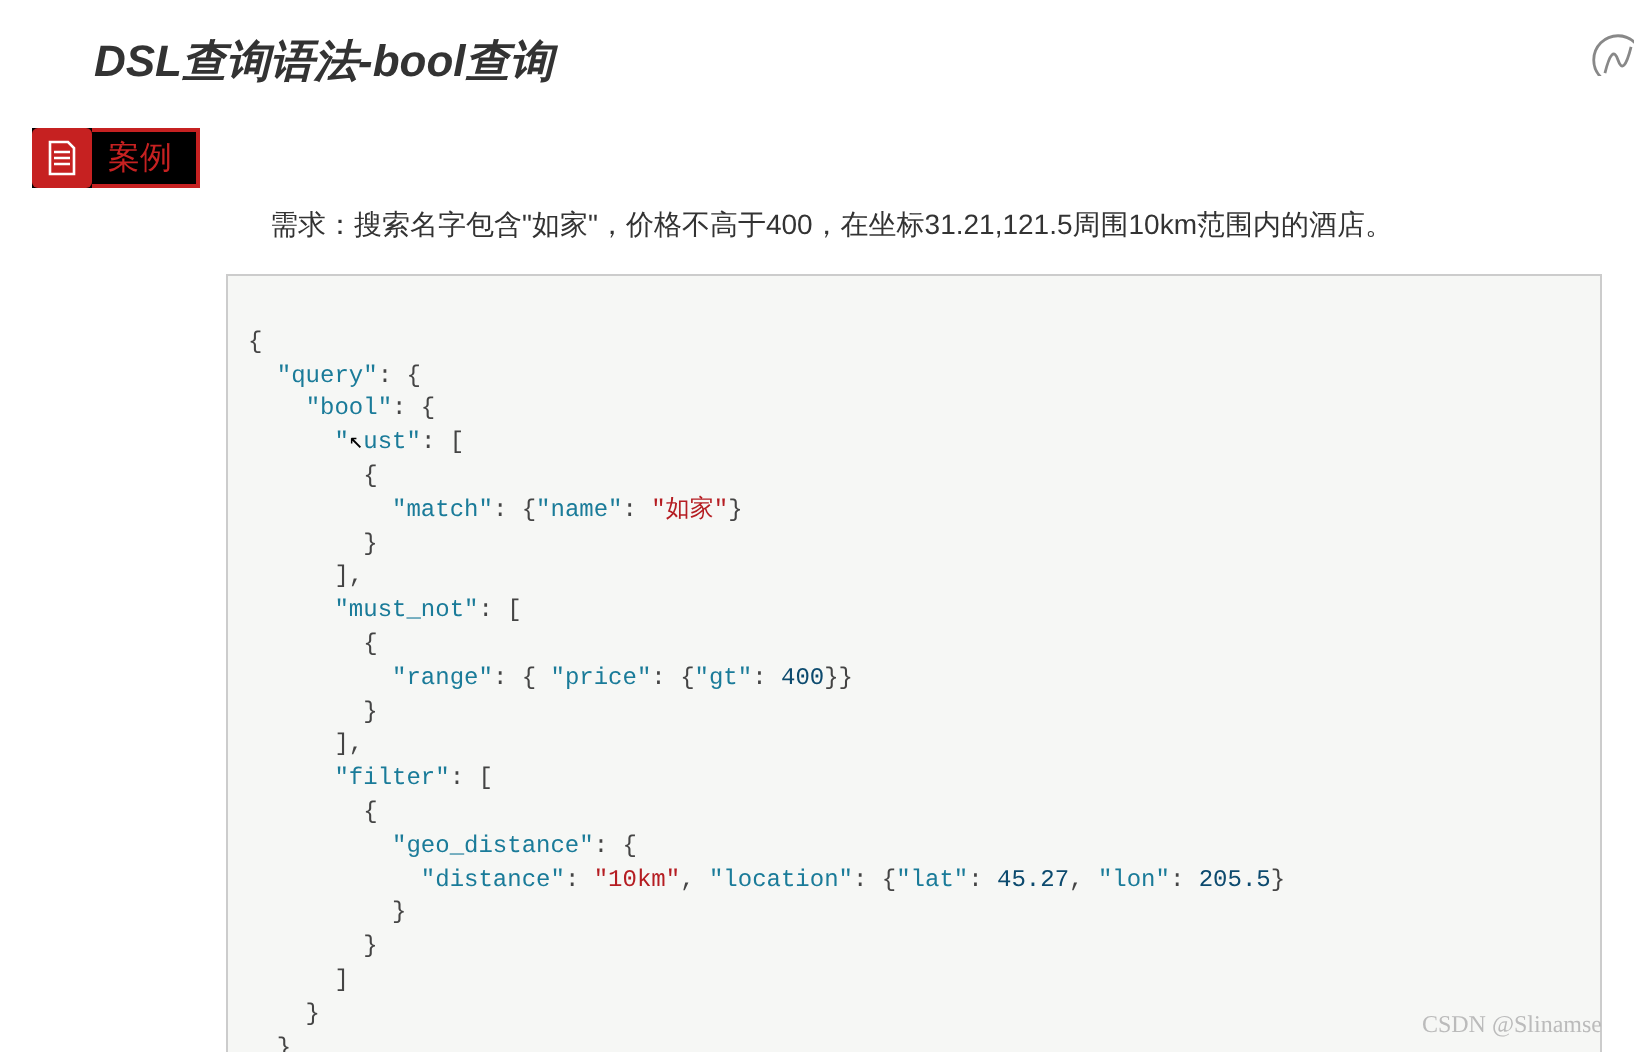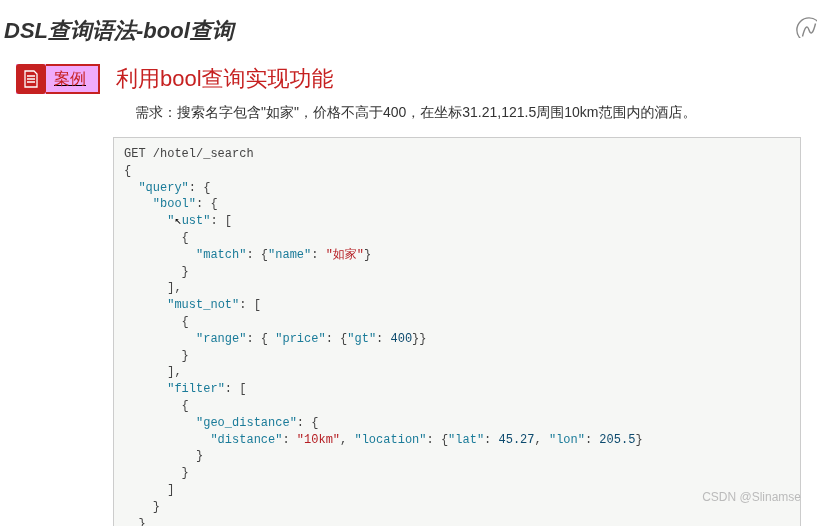--- a/index.html
+++ b/index.html
@@ -8,42 +8,43 @@
       background: #fff;
       width: 817px;
       height: 526px;
       position: relative;
       overflow: hidden;
     }
     .page-title {
       font-size: 22px;
       font-weight: bold;
       color: #333;
-      padding: 16px 16px 18px 4px;
+      padding: 16px 16px 18px 31px;
       font-style: italic;
+      margin-left: 16px;
     }
     .corner-icon {
       position: absolute;
       right: 0px;
       top: 16px;
       width: 22px;
       height: 22px;
       overflow: hidden;
     }
     .corner-icon svg { width: 28px; height: 28px; }
     .section-row {
       display: flex;
       align-items: center;
       padding: 0 16px 10px 16px;
       gap: 10px;
     }
     .case-badge {
       display: flex;
       align-items: center;
-      background: #f0abfc;
+      background: #000000;
       text-decoration: underline;
     }
     .badge-icon {
       width: 30px;
       height: 30px;
       background: #c62121;
       border-radius: 3px;
       display: flex;
       align-items: center;
       justify-content: center;
@@ -83,24 +84,24 @@
       color: #444;
       white-space: pre;
       overflow: hidden;
     }
     .key { color: #1a7b99; }
     .str { color: #b51d22; }
     .num { color: #0c4a6e; }
     .watermark {
       position: absolute;
       right: 16px;
-      bottom: 22px;
+      bottom: 6px;
       font-size: 12px;
       color: #bbb;
-      font-family: Liberation Sans, sans-serif;
+      font-family: Liberation Serif, serif;
     }
   </style>
 </head>
 <body>
 
 <div class="page-title">DSL查询语法-bool查询</div>
 
 <div class="corner-icon">
   <svg viewBox="0 0 30 30">
       <circle cx="15" cy="15" r="13" fill="none" stroke="#888" stroke-width="1.5"></circle>
@@ -110,26 +111,25 @@
 
 <div class="section-row">
   <div class="case-badge">
     <div class="badge-icon">
       <svg viewBox="0 0 16 18">
           <path d="M2 1 h9 l3 3 v13 h-12 z M4 6 h8 M4 9 h8 M4 12 h8" fill="none" stroke="#fff" stroke-width="1.3"></path>
         </svg>
     </div>
     <div class="badge-text-box">案例</div>
   </div>
-  <div class="section-title">利用bool查询实现功能</div>
 </div>
 
 <div class="requirement">需求：搜索名字包含"如家"，价格不高于400，在坐标31.21,121.5周围10km范围内的酒店。</div>
 
-<div class="code-block"><span>GET /hotel/_search</span>
+<div class="code-block">
 {
   <span class="key">"query"</span>: {
     <span class="key">"bool"</span>: {
       <span class="key">"</span><span style="color:#000">↖</span><span class="key">u</span><span class="key">st"</span>: [
         {
           <span class="key">"match"</span>: {<span class="key">"name"</span>: <span class="str">"如家"</span>}
         }
       ],
       <span class="key">"must_not"</span>: [
         {

